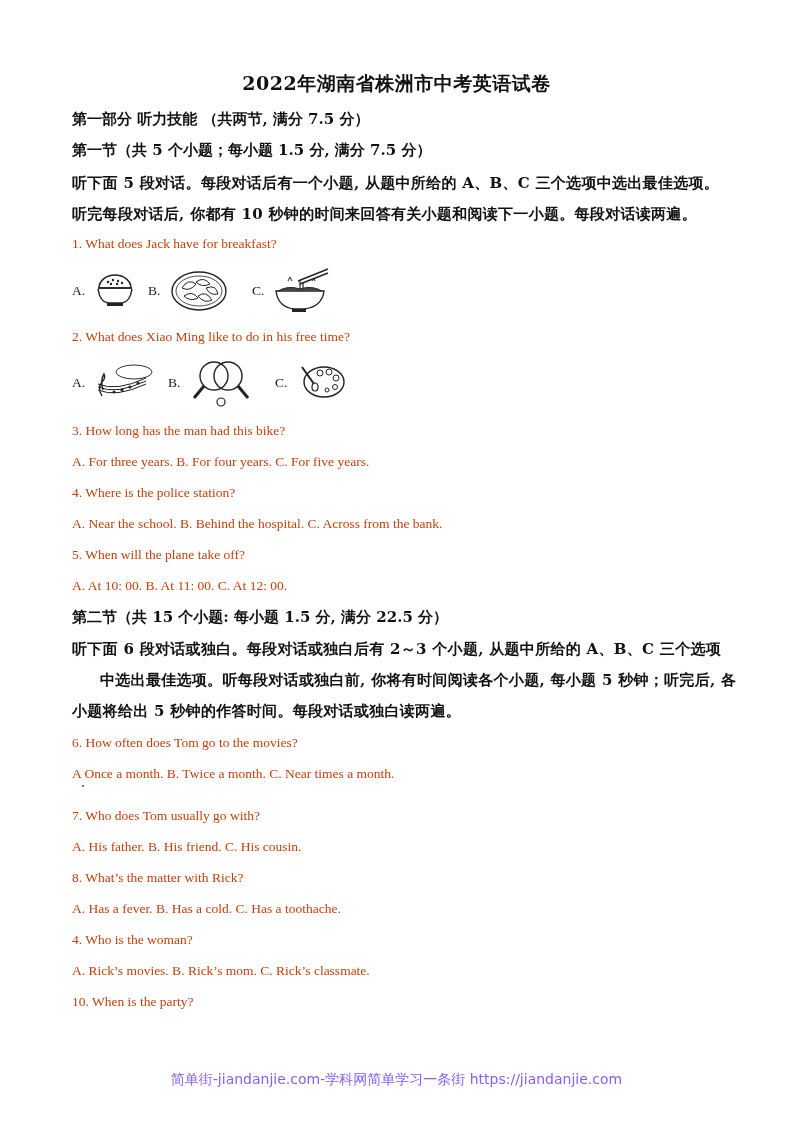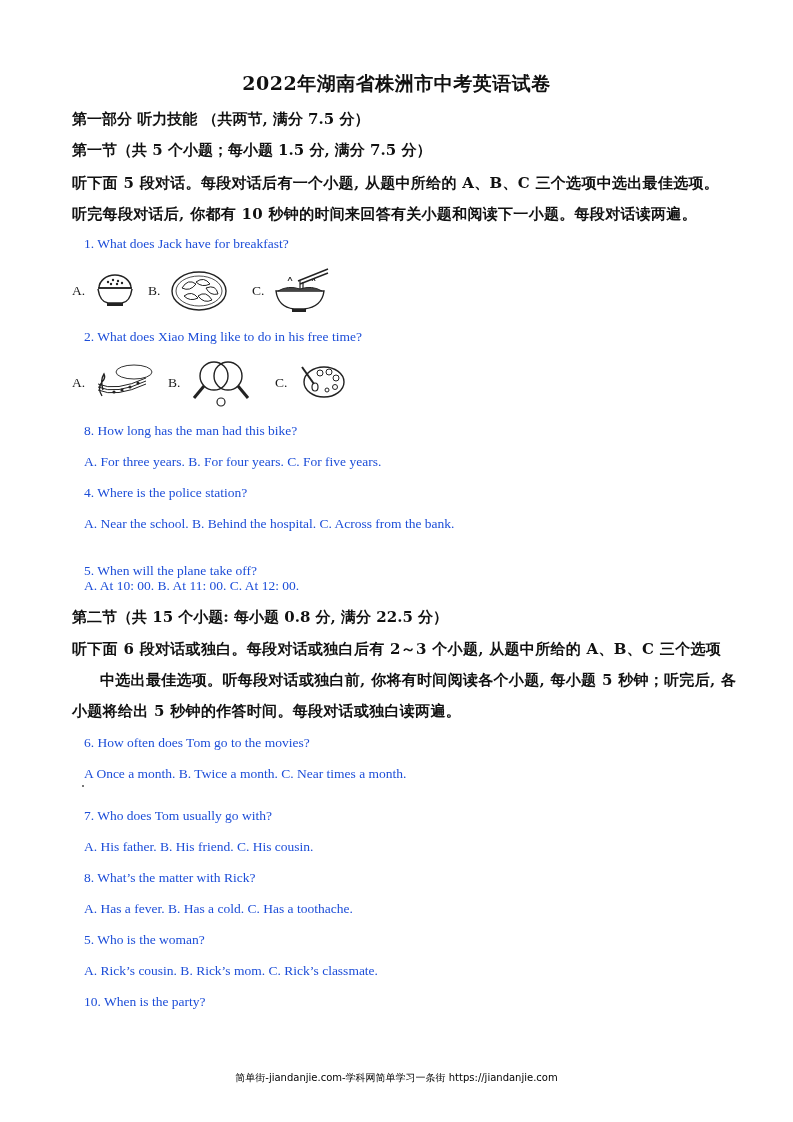--- a/index.html
+++ b/index.html
@@ -2,24 +2,24 @@
 <html><head>
   <meta charset="utf-8">
   <style>
     html, body { margin: 0; padding: 0; background: #ffffff; }
     body { width: 793px; height: 1122px; position: relative; overflow: hidden; color: #111; }
     .page { position: absolute; left: 0; top: 0; width: 793px; height: 972px; }
     .abs { position: absolute; white-space: nowrap; }
     .title { left: 0; width: 793px; text-align: center; top: 71px; font-family: "DejaVu Serif", serif; font-weight: bold; font-size: 19px; letter-spacing: 0.5px; }
     .cn-bold { font-family: "DejaVu Serif", serif; font-weight: bold; font-size: 15px; left: 72px; }
     .cn-bold.wide { letter-spacing: 0.3px; }
-    .en { font-family: "Liberation Serif", serif; font-size: 13.5px; left: 84px; color: #1d4ed8; }
+    .en { font-family: "Liberation Serif", serif; font-size: 13.5px; left: 72px; color: #c2410c; }
     .opt-label { font-family: "Liberation Serif", serif; font-size: 13.5px; color: #1a1a1a; }
     .pic { position: absolute; }
-    .footer { left: 0; width: 793px; text-align: center; top: 1071px; font-family: "DejaVu Sans", sans-serif; font-size: 10px; color: #000000; }
+    .footer { left: 0; width: 793px; text-align: center; top: 1071px; font-family: "DejaVu Sans", sans-serif; font-size: 14px; color: #8b5cf6; }
     .stray { left: 82px; top: 785px; width: 2px; height: 2px; background: #777; }
   </style>
 </head>
 <body>
 
 <div class="page">
 
   <div class="abs title">2022年湖南省株洲市中考英语试卷</div>
 
   <div class="abs cn-bold" style="top:110px;">第一部分  听力技能  （共两节, 满分 7.5 分）</div>
@@ -97,37 +97,37 @@
       <circle cx="22" cy="9" r="3" fill="none" stroke="#222"></circle>
         <circle cx="31" cy="8" r="3" fill="none" stroke="#222"></circle>
         <circle cx="38" cy="14" r="3" fill="none" stroke="#222"></circle>
         <circle cx="37" cy="23" r="2.5" fill="none" stroke="#222"></circle>
         <circle cx="29" cy="26" r="2" fill="none" stroke="#222"></circle>
       <line x1="4" y1="3" x2="16" y2="20" stroke="#222" stroke-width="2"></line>
       <ellipse cx="17" cy="23" rx="3" ry="4" fill="none" stroke="#222" stroke-width="1.2"></ellipse>
     </svg>
   </div>
 
-  <div class="abs en" style="top:423px;">8. How long has the man had this bike?</div>
+  <div class="abs en" style="top:423px;">3. How long has the man had this bike?</div>
   <div class="abs en" style="top:454px;">A. For three years. B. For four years. C. For five years.</div>
   <div class="abs en" style="top:485px;">4. Where is the police station?</div>
   <div class="abs en" style="top:516px;">A. Near the school. B. Behind the hospital. C. Across from the bank.</div>
-  <div class="abs en" style="top:547px;margin-top:16px;">5. When will the plane take off?</div>
+  <div class="abs en" style="top:547px;">5. When will the plane take off?</div>
   <div class="abs en" style="top:578px;">A. At 10: 00. B. At 11: 00. C. At 12: 00.</div>
 
-  <div class="abs cn-bold" style="top:608px;">第二节（共 15 个小题:   每小题 0.8 分,   满分 22.5 分）</div>
+  <div class="abs cn-bold" style="top:608px;">第二节（共 15 个小题:   每小题 1.5 分,   满分 22.5 分）</div>
   <div class="abs cn-bold wide" style="top:640px;">听下面 6 段对话或独白。每段对话或独白后有 2～3 个小题, 从题中所给的 A、B、C 三个选项</div>
   <div class="abs cn-bold wide" style="top:671px;margin-left:28px;">中选出最佳选项。听每段对话或独白前, 你将有时间阅读各个小题, 每小题 5 秒钟；听完后, 各</div>
   <div class="abs cn-bold wide" style="top:702px;">小题将给出 5 秒钟的作答时间。每段对话或独白读两遍。</div>
 
   <div class="abs en" style="top:735px;">6. How often does Tom go to the movies?</div>
   <div class="abs en" style="top:766px;">A   Once a month. B. Twice a month. C. Near times a month.</div>
   <div class="abs stray"></div>
   <div class="abs en" style="top:808px;">7. Who does Tom usually go with?</div>
   <div class="abs en" style="top:839px;">A. His father. B. His friend. C. His cousin.</div>
   <div class="abs en" style="top:870px;">8. What’s the matter with Rick?</div>
   <div class="abs en" style="top:901px;">A. Has a fever. B. Has a cold. C. Has a toothache.</div>
-  <div class="abs en" style="top:932px;">5. Who is the woman?</div>
-  <div class="abs en" style="top:963px;">A. Rick’s cousin. B. Rick’s mom. C. Rick’s classmate.</div>
+  <div class="abs en" style="top:932px;">4. Who is the woman?</div>
+  <div class="abs en" style="top:963px;">A. Rick’s movies. B. Rick’s mom. C. Rick’s classmate.</div>
   <div class="abs en" style="top:994px;">10. When is the party?</div>
 
   <div class="abs footer">简单街-jiandanjie.com-学科网简单学习一条街 https://jiandanjie.com</div>
 </div>
 
 </body></html>

